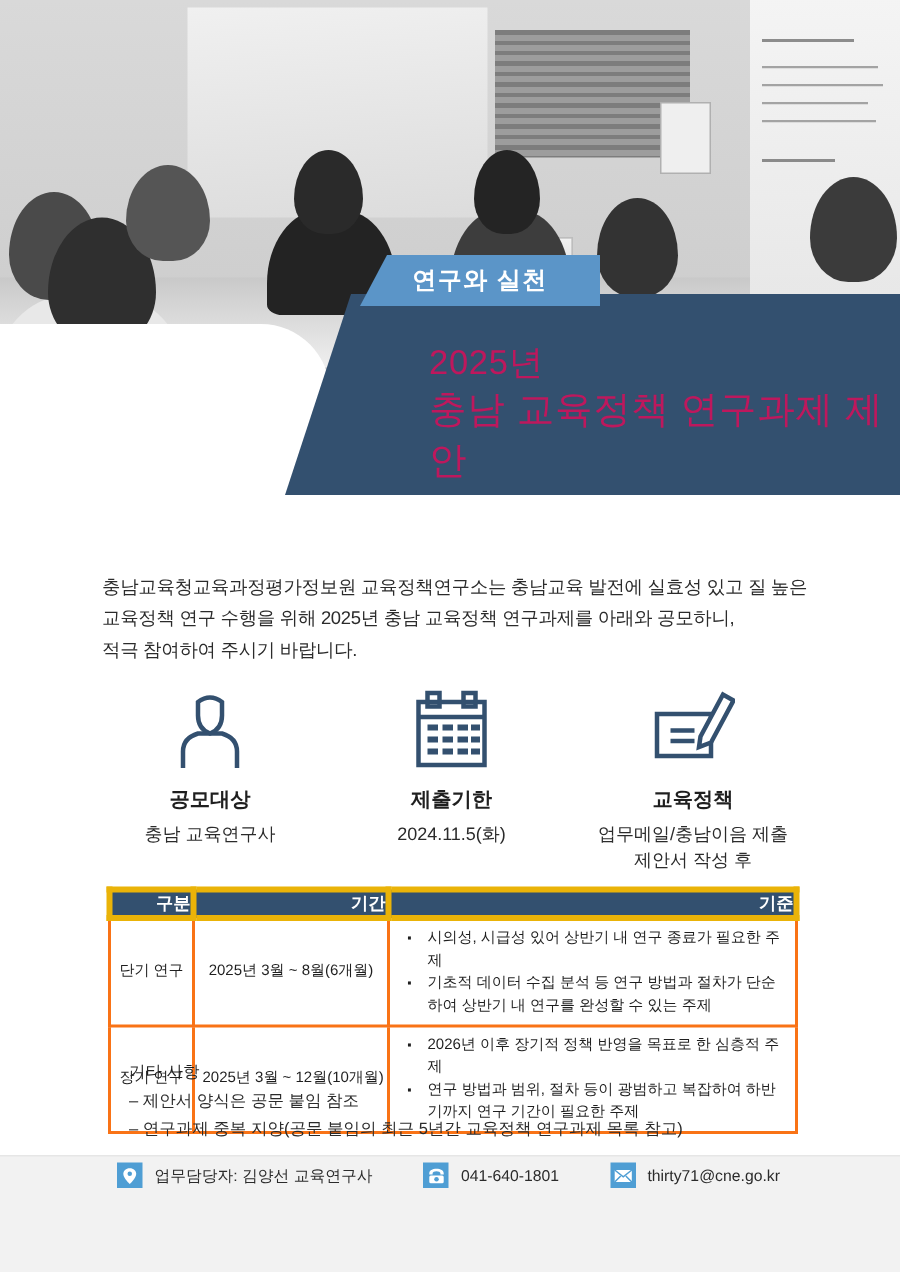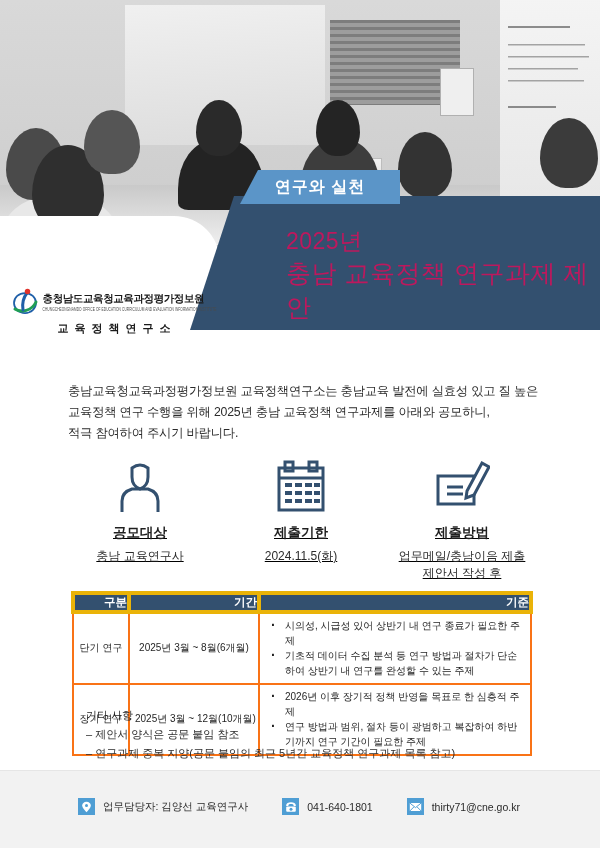--- a/index.html
+++ b/index.html
@@ -181,21 +181,20 @@
   }
   .intro div { white-space: nowrap; }
 
   
   .info-row {
     position: absolute;
     left: 60px; top: 458px;
     width: 482px;
     display: flex;
     justify-content: space-between;
-    text-decoration: underline;
   }
   .info-col {
     width: 160px;
     display: flex;
     flex-direction: column;
     align-items: center;
   }
   .info-icon { height: 56px; display: flex; align-items: flex-end; }
   .info-title {
     margin-top: 10px;
@@ -272,21 +271,21 @@
   
   .footer {
     position: absolute;
     left: 0; bottom: 0;
     width: 600px; height: 78px;
     background: #f2f2f2;
     border-top: 1px solid #e6e6e6;
   }
   .footer-inner {
     position: absolute;
-    left: 78px; top: 27px;
+    left: 78px; top: 4px;
     display: flex;
     align-items: center;
     gap: 34px;
   }
   .f-item { display: flex; align-items: center; gap: 8px; }
   .f-icon {
     width: 17px; height: 17px;
     background: #4f9ed4;
     display: flex; align-items: center; justify-content: center;
     flex: none;
@@ -325,35 +324,20 @@
 
   <div class="ribbon">
     <span class="ribbon-text">연구와 실천</span>
   </div>
 
   <div class="title-lines">
     <div class="title-line1">2025년</div>
     <div class="title-line2">충남 교육정책 연구과제 제안</div>
   </div>
 
-  <div class="logo-wrap">
-    <div class="logo-row">
-      <svg class="logo-mark" viewBox="0 0 52 56">
-        <ellipse cx="26" cy="32" rx="22" ry="20" fill="none" stroke="#1f5fa8" stroke-width="3.5"></ellipse>
-        <path d="M6 44 C18 52 40 48 48 30" fill="none" stroke="#1f9e55" stroke-width="6" stroke-linecap="round"></path>
-        <path d="M30 12 C22 22 20 34 22 46" fill="none" stroke="#1f5fa8" stroke-width="6" stroke-linecap="round"></path>
-        <circle cx="31" cy="9" r="5.5" fill="#e0322a"></circle>
-      </svg>
-      <div class="logo-texts">
-        <div class="logo-name">충청남도교육청교육과정평가정보원</div>
-        <div class="logo-sub">CHUNGCHEONGNAMDO OFFICE OF EDUCATION CURRICULUM AND EVALUATION INFORMATION INSTITUTE</div>
-      </div>
-    </div>
-    <div class="logo-institute">교육정책연구소</div>
-  </div>
 
   <div class="intro">
     <div>충남교육청교육과정평가정보원 교육정책연구소는 충남교육 발전에 실효성 있고 질 높은</div>
     <div>교육정책 연구 수행을 위해 2025년 충남 교육정책 연구과제를 아래와 공모하니,</div>
     <div>적극 참여하여 주시기 바랍니다.</div>
   </div>
 
   <div class="info-row">
 
     <div class="info-col">
@@ -400,21 +384,21 @@
 
     <div class="info-col">
       <div class="info-icon">
         <svg width="56" height="56" viewBox="0 0 56 56">
           <rect x="4" y="18" width="36" height="28" fill="none" stroke="#33506f" stroke-width="3"></rect>
           <line x1="13" y1="29" x2="29" y2="29" stroke="#33506f" stroke-width="3"></line>
           <line x1="13" y1="36" x2="29" y2="36" stroke="#33506f" stroke-width="3"></line>
           <path d="M33 33 L48 5 L55 9 L40 37 L32 40 z" fill="#ffffff" stroke="#33506f" stroke-width="3"></path>
         </svg>
       </div>
-      <div class="info-title">제출방법</div>
+      <div class="info-title">교육정책</div>
       <div class="info-desc">
         <span>업무메일/충남이음 제출</span>
         <span>제안서 작성 후</span>
       </div>
     </div>
 
   </div>
 
   <div class="table-wrap">
     <table class="spec">

